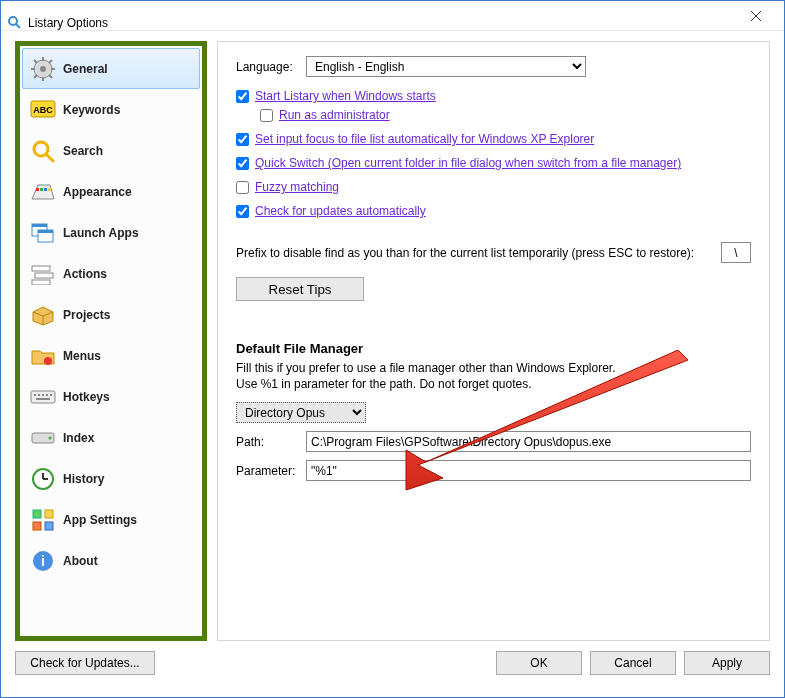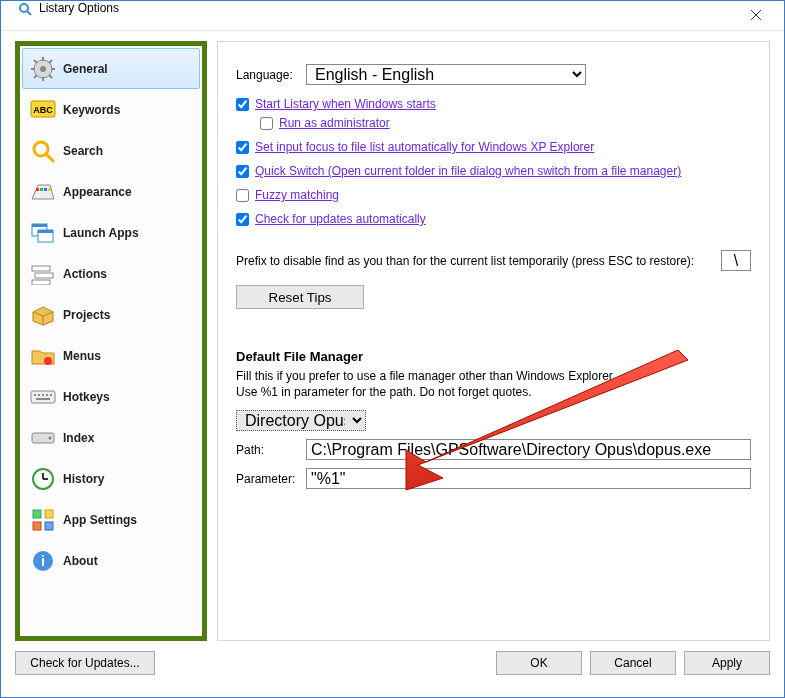--- a/index.html
+++ b/index.html
@@ -11,22 +11,22 @@
   color: #000;
   width: 785px;
   height: 698px;
   overflow: hidden;
   border: 1px solid #3a7bc8;
 }
 .titlebar {
   height: 30px;
   background: #fff;
   display: flex;
-  align-items: flex-start;
-  padding: 0 8px 0 16px;
+  align-items: flex-end;
+  padding: 0 8px 0 5px;
   border-bottom: 1px solid #e8e8e8;
 }
 .titlebar .app-icon {
   width: 16px; height: 16px;
   margin-right: 6px;
   display: flex; align-items: center; justify-content: center;
 }
 .titlebar .title { flex: 1; }
 .titlebar .close-btn {
   width: 40px; height: 28px;
@@ -65,32 +65,32 @@
 .sidebar-item .sb-label {
   font-size: 12px;
   font-weight: bold;
   color: #222;
 }
 .content {
   flex: 1;
   margin: 10px 14px 0 4px;
   border: 1px solid #d6d6d6;
   background: #fff;
-  padding: 22px 18px;
+  padding: 14px 18px;
   position: relative;
 }
 .row {
   display: flex;
   align-items: center;
   margin-bottom: 12px;
 }
 .lbl { width: 70px; }
 select, input[type="text"] {
   font-family: inherit;
-  font-size: 16px;
+  font-size: 12px;
   background: #fff;
   border: 1px solid #888;
   height: 21px;
   padding: 0 4px;
 }
 select { appearance: auto; }
 .language-select { width: 280px; }
 .checkitem {
   display: flex;
   align-items: center;

